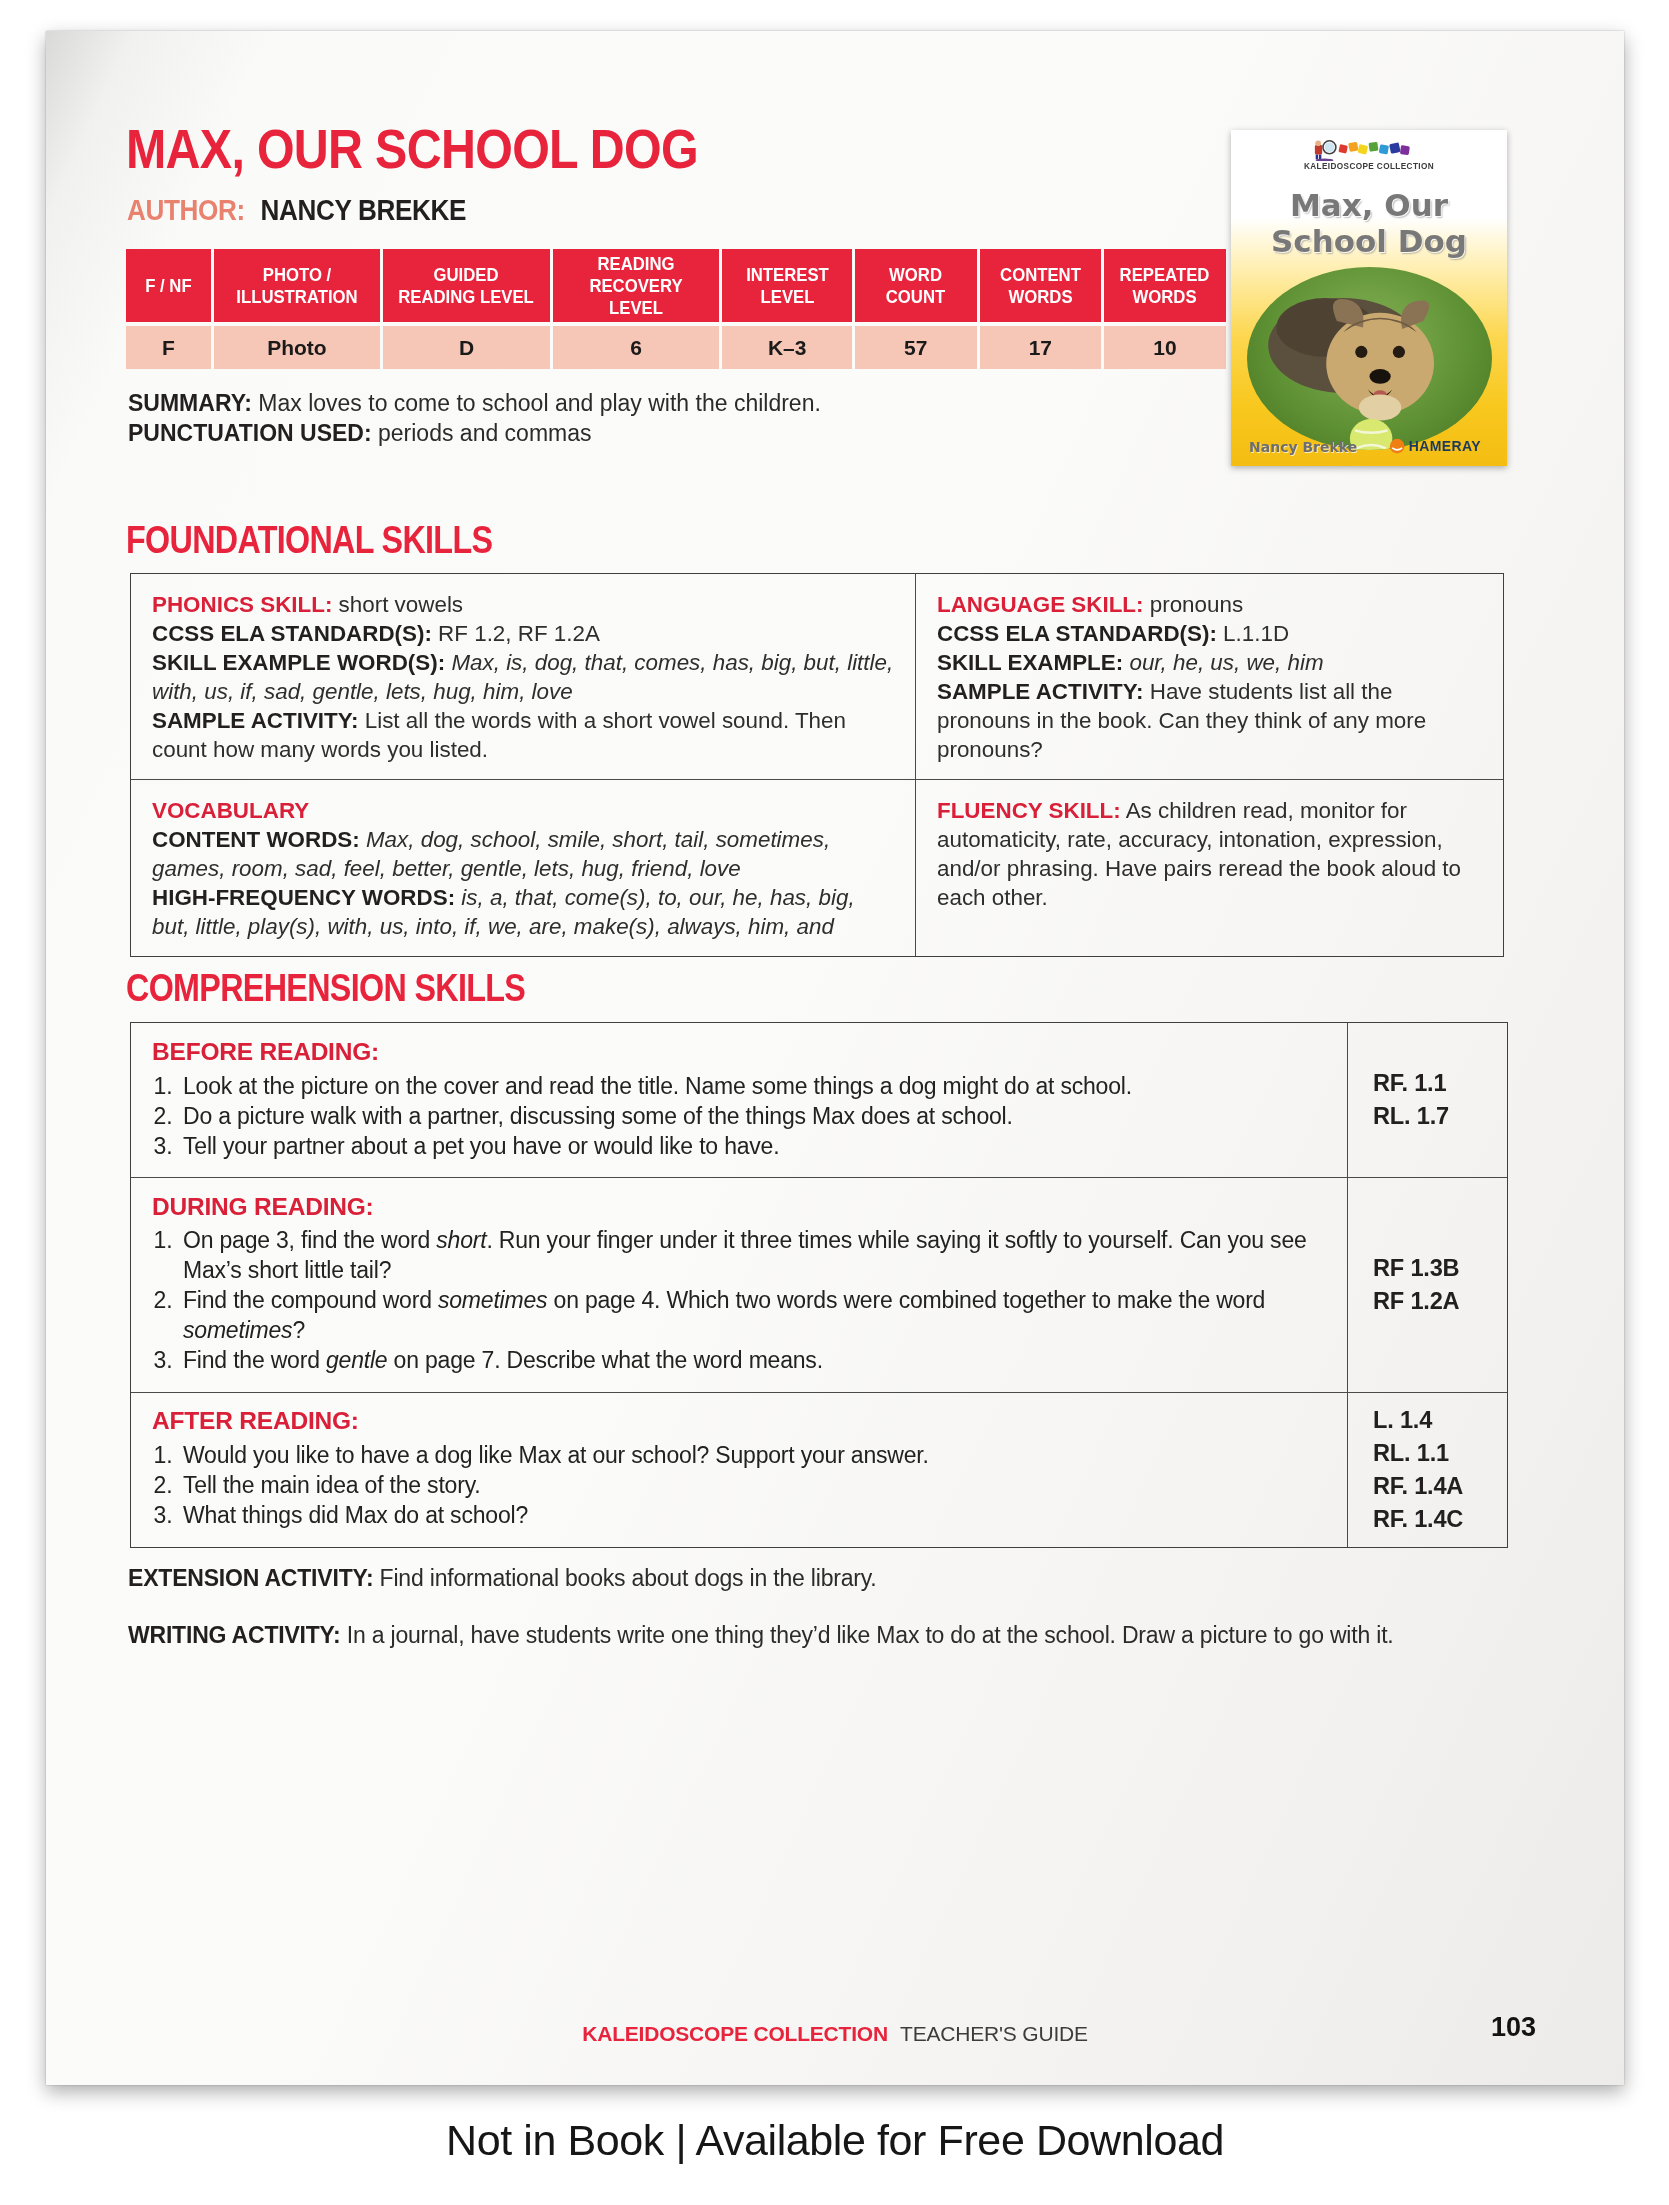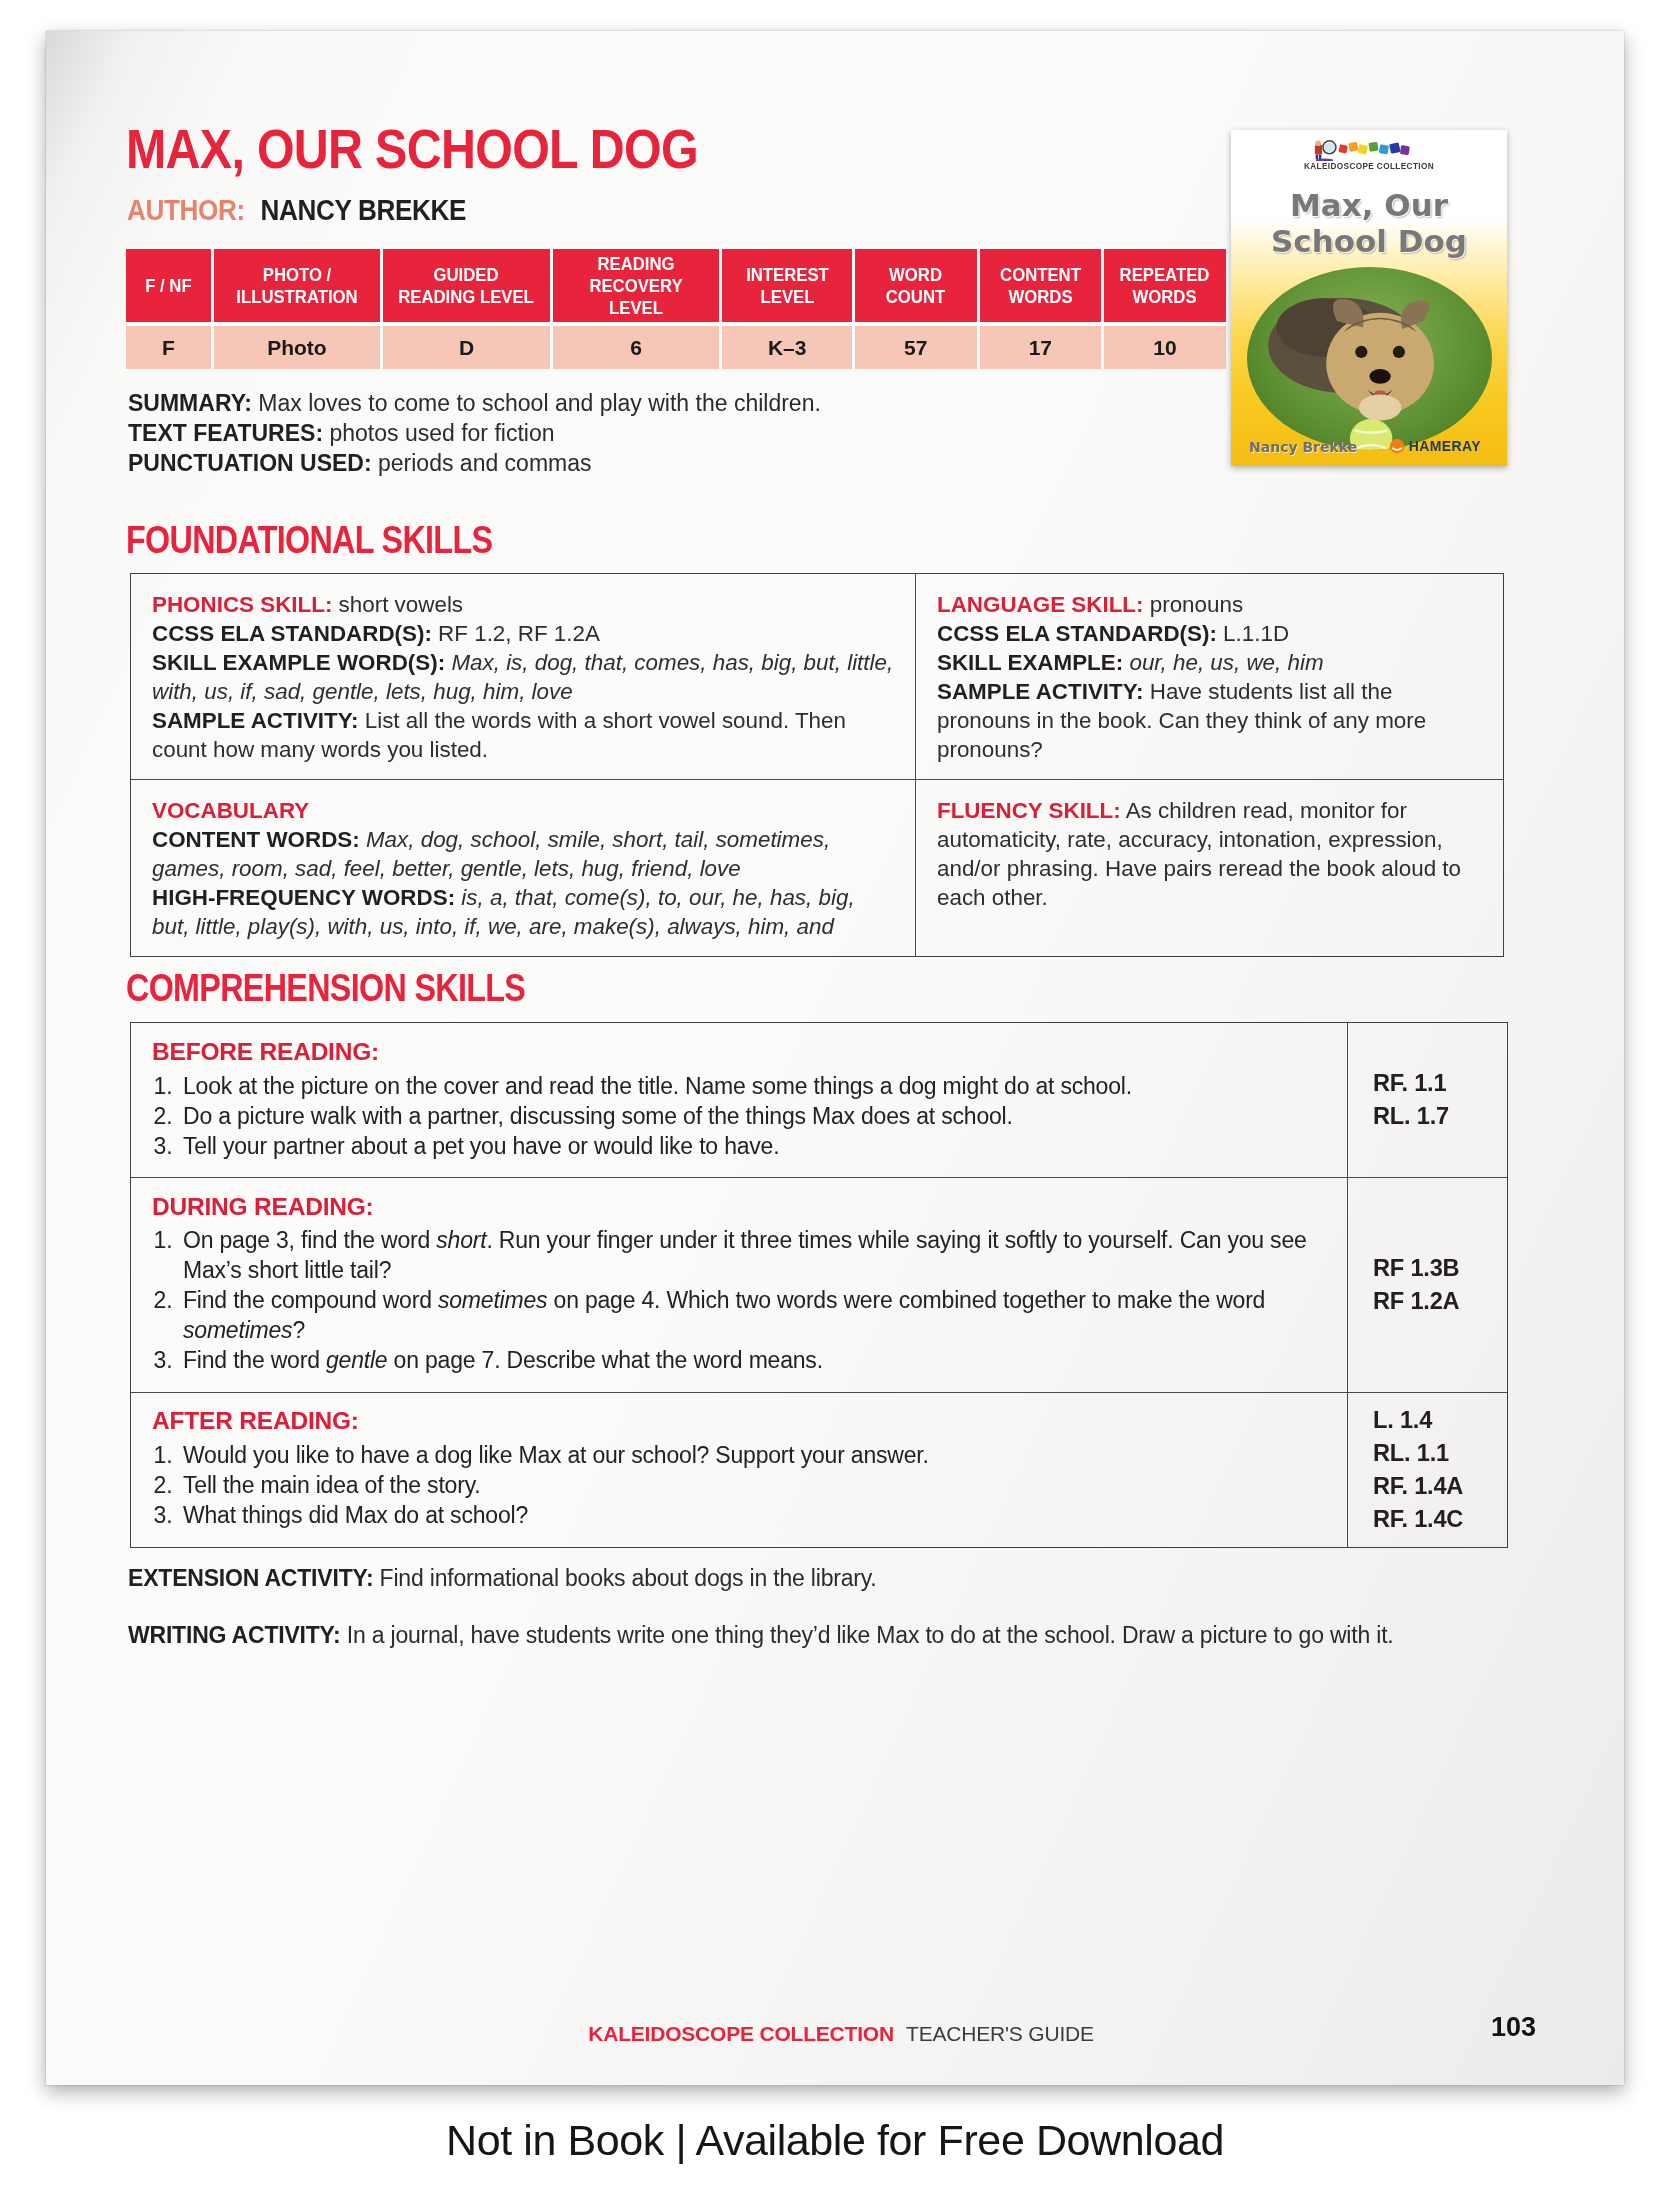--- a/index.html
+++ b/index.html
@@ -73,21 +73,21 @@
     color:#231f20;line-height:33px;letter-spacing:-0.2px;
   }
   .comp-label{color:#d92038;font-weight:bold;font-size:24.5px;letter-spacing:-0.2px;margin-bottom:4.9px;}
   ol.qlist{list-style:none;counter-reset:q;margin:0;padding:0;font-size:23px;line-height:30px;color:#222;letter-spacing:-0.2px;}
   ol.qlist li{counter-increment:q;position:relative;padding-left:31px;}
   ol.qlist li::before{content:counter(q) ".";position:absolute;left:1.6px;}
   
   .activity{position:absolute;left:82px;width:1378px;font-size:23px;line-height:30px;color:#2b2b2b;letter-spacing:-0.2px;}
   .activity b{color:#231f20;}
   
-  .footer-center{position:absolute;left:0;top:1991px;width:100%;text-align:center;font-size:21px;letter-spacing:-0.2px;margin-left:6px;}
+  .footer-center{position:absolute;left:0;top:1991px;width:100%;text-align:center;font-size:21px;letter-spacing:-0.2px;}
   .footer-center .brand{color:#e8243c;font-weight:bold;}
   .footer-center .suffix{color:#3c3c3c;margin-left:6.5px;}
   .page-num{position:absolute;right:88px;top:1981px;font-size:27px;font-weight:bold;color:#131313;}
   
   .bottom-caption{
     position:absolute;left:0;top:2116px;width:1670px;text-align:center;
     font-size:43px;color:#161616;letter-spacing:-0.4px;font-weight:400;
   }
   
   .cover{
@@ -147,21 +147,20 @@
       <td class="vc">K–3</td>
       <td class="vc">57</td>
       <td class="vc">17</td>
       <td class="vc">10</td>
     </tr>
   </tbody>
     </table>
 
   <div class="summary">
     <div><b>SUMMARY:</b> <span>Max loves to come to school and play with the children.</span></div>
-    <div><b>TEXT FEATURES:</b> <span>photos used for fiction</span></div>
     <div><b>PUNCTUATION USED:</b> <span>periods and commas</span></div>
   </div>
 
   <div class="cover">
     <div class="cover-logo">
       <svg class="logo-art" width="122" height="21" viewBox="0 0 150 26">
         <circle cx="26" cy="9" r="8" fill="none" stroke="#444" stroke-width="2"></circle>
         <circle cx="26" cy="9" r="6" fill="#cfe6f2"></circle>
         <rect x="8" y="6" width="9" height="12" rx="2" fill="#c0392b"></rect>
         <circle cx="12" cy="4" r="3.5" fill="#e8b089"></circle>

